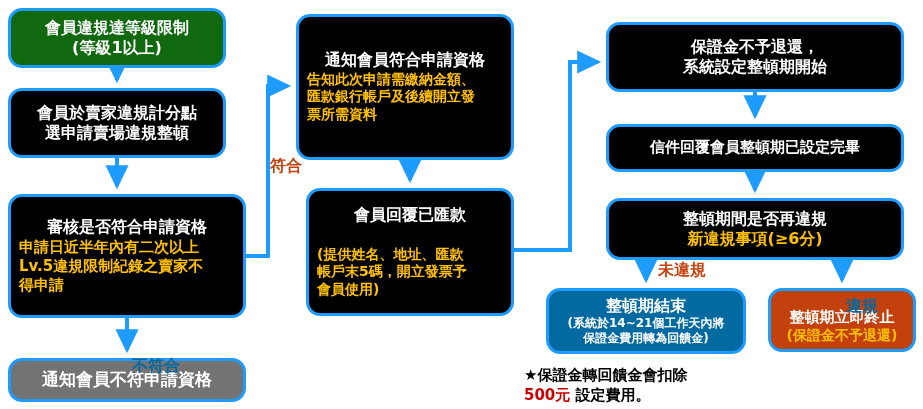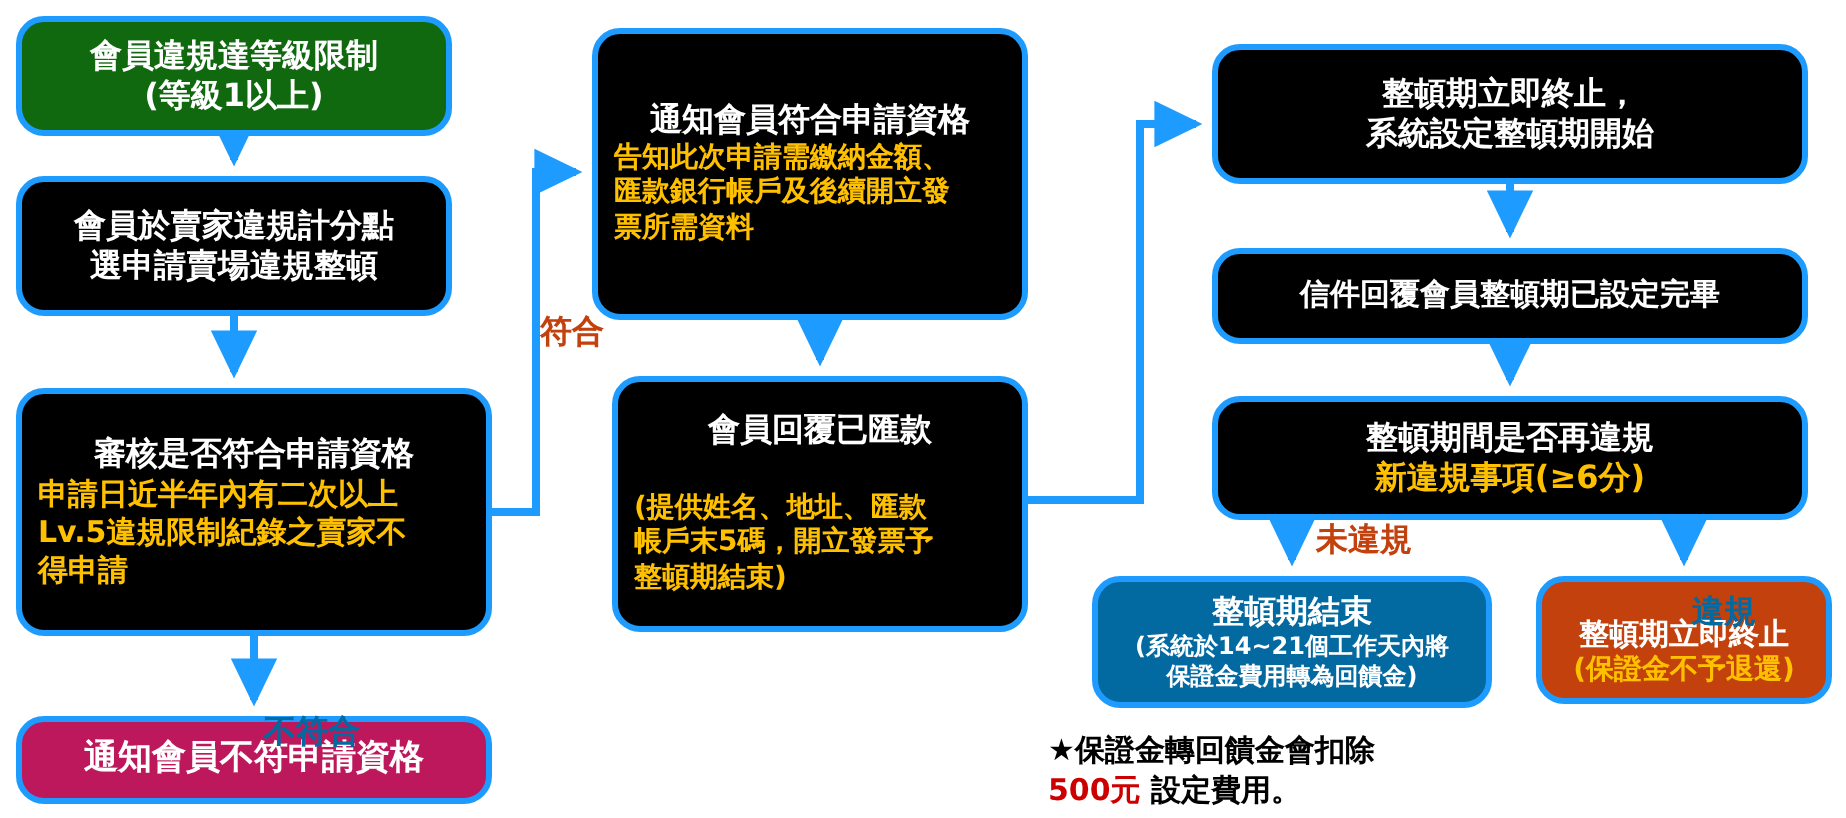--- a/index.html
+++ b/index.html
@@ -30,21 +30,21 @@
     line-height:1.28;
     white-space:pre-line;
   }
   .node .sub{
     color:#ffc000;
     font-weight:bold;
     line-height:1.26;
     white-space:pre-line;
   }
   .node.green{background:#10680f;}
-  .node.red{background:#be185d;}
+  .node.red{background:#737373;}
   .node.blue{background:#0369a1;}
   .node.navy{background:#c2410c;justify-content:flex-end;}
 
   .lbl{
     position:absolute;
     font-weight:bold;
     line-height:1;
     white-space:nowrap;
   }
   .lbl.black{color:#c2410c;}
@@ -166,25 +166,25 @@
     <div class="title">通知會員符合申請資格</div>
     <div class="sub">告知此次申請需繳納金額、
 匯款銀行帳戶及後續開立發
 票所需資料</div>
   </div>
 
   <div class="node" id="n-paid">
     <div class="title">會員回覆已匯款</div>
     <div class="sub">(提供姓名、地址、匯款
 帳戶末5碼，開立發票予
-整頓期結束)</div>
+會員使用)</div>
   </div>
 
   <div class="node" id="n-confirm">
-    <div class="title">整頓期立即終止，
+    <div class="title">保證金不予退還，
 系統設定整頓期開始</div>
   </div>
 
   <div class="node" id="n-mail">
     <div class="title">信件回覆會員整頓期已設定完畢</div>
   </div>
 
   <div class="node" id="n-decide">
     <div class="title">整頓期間是否再違規</div>
     <div class="sub">新違規事項(≥6分)</div>

